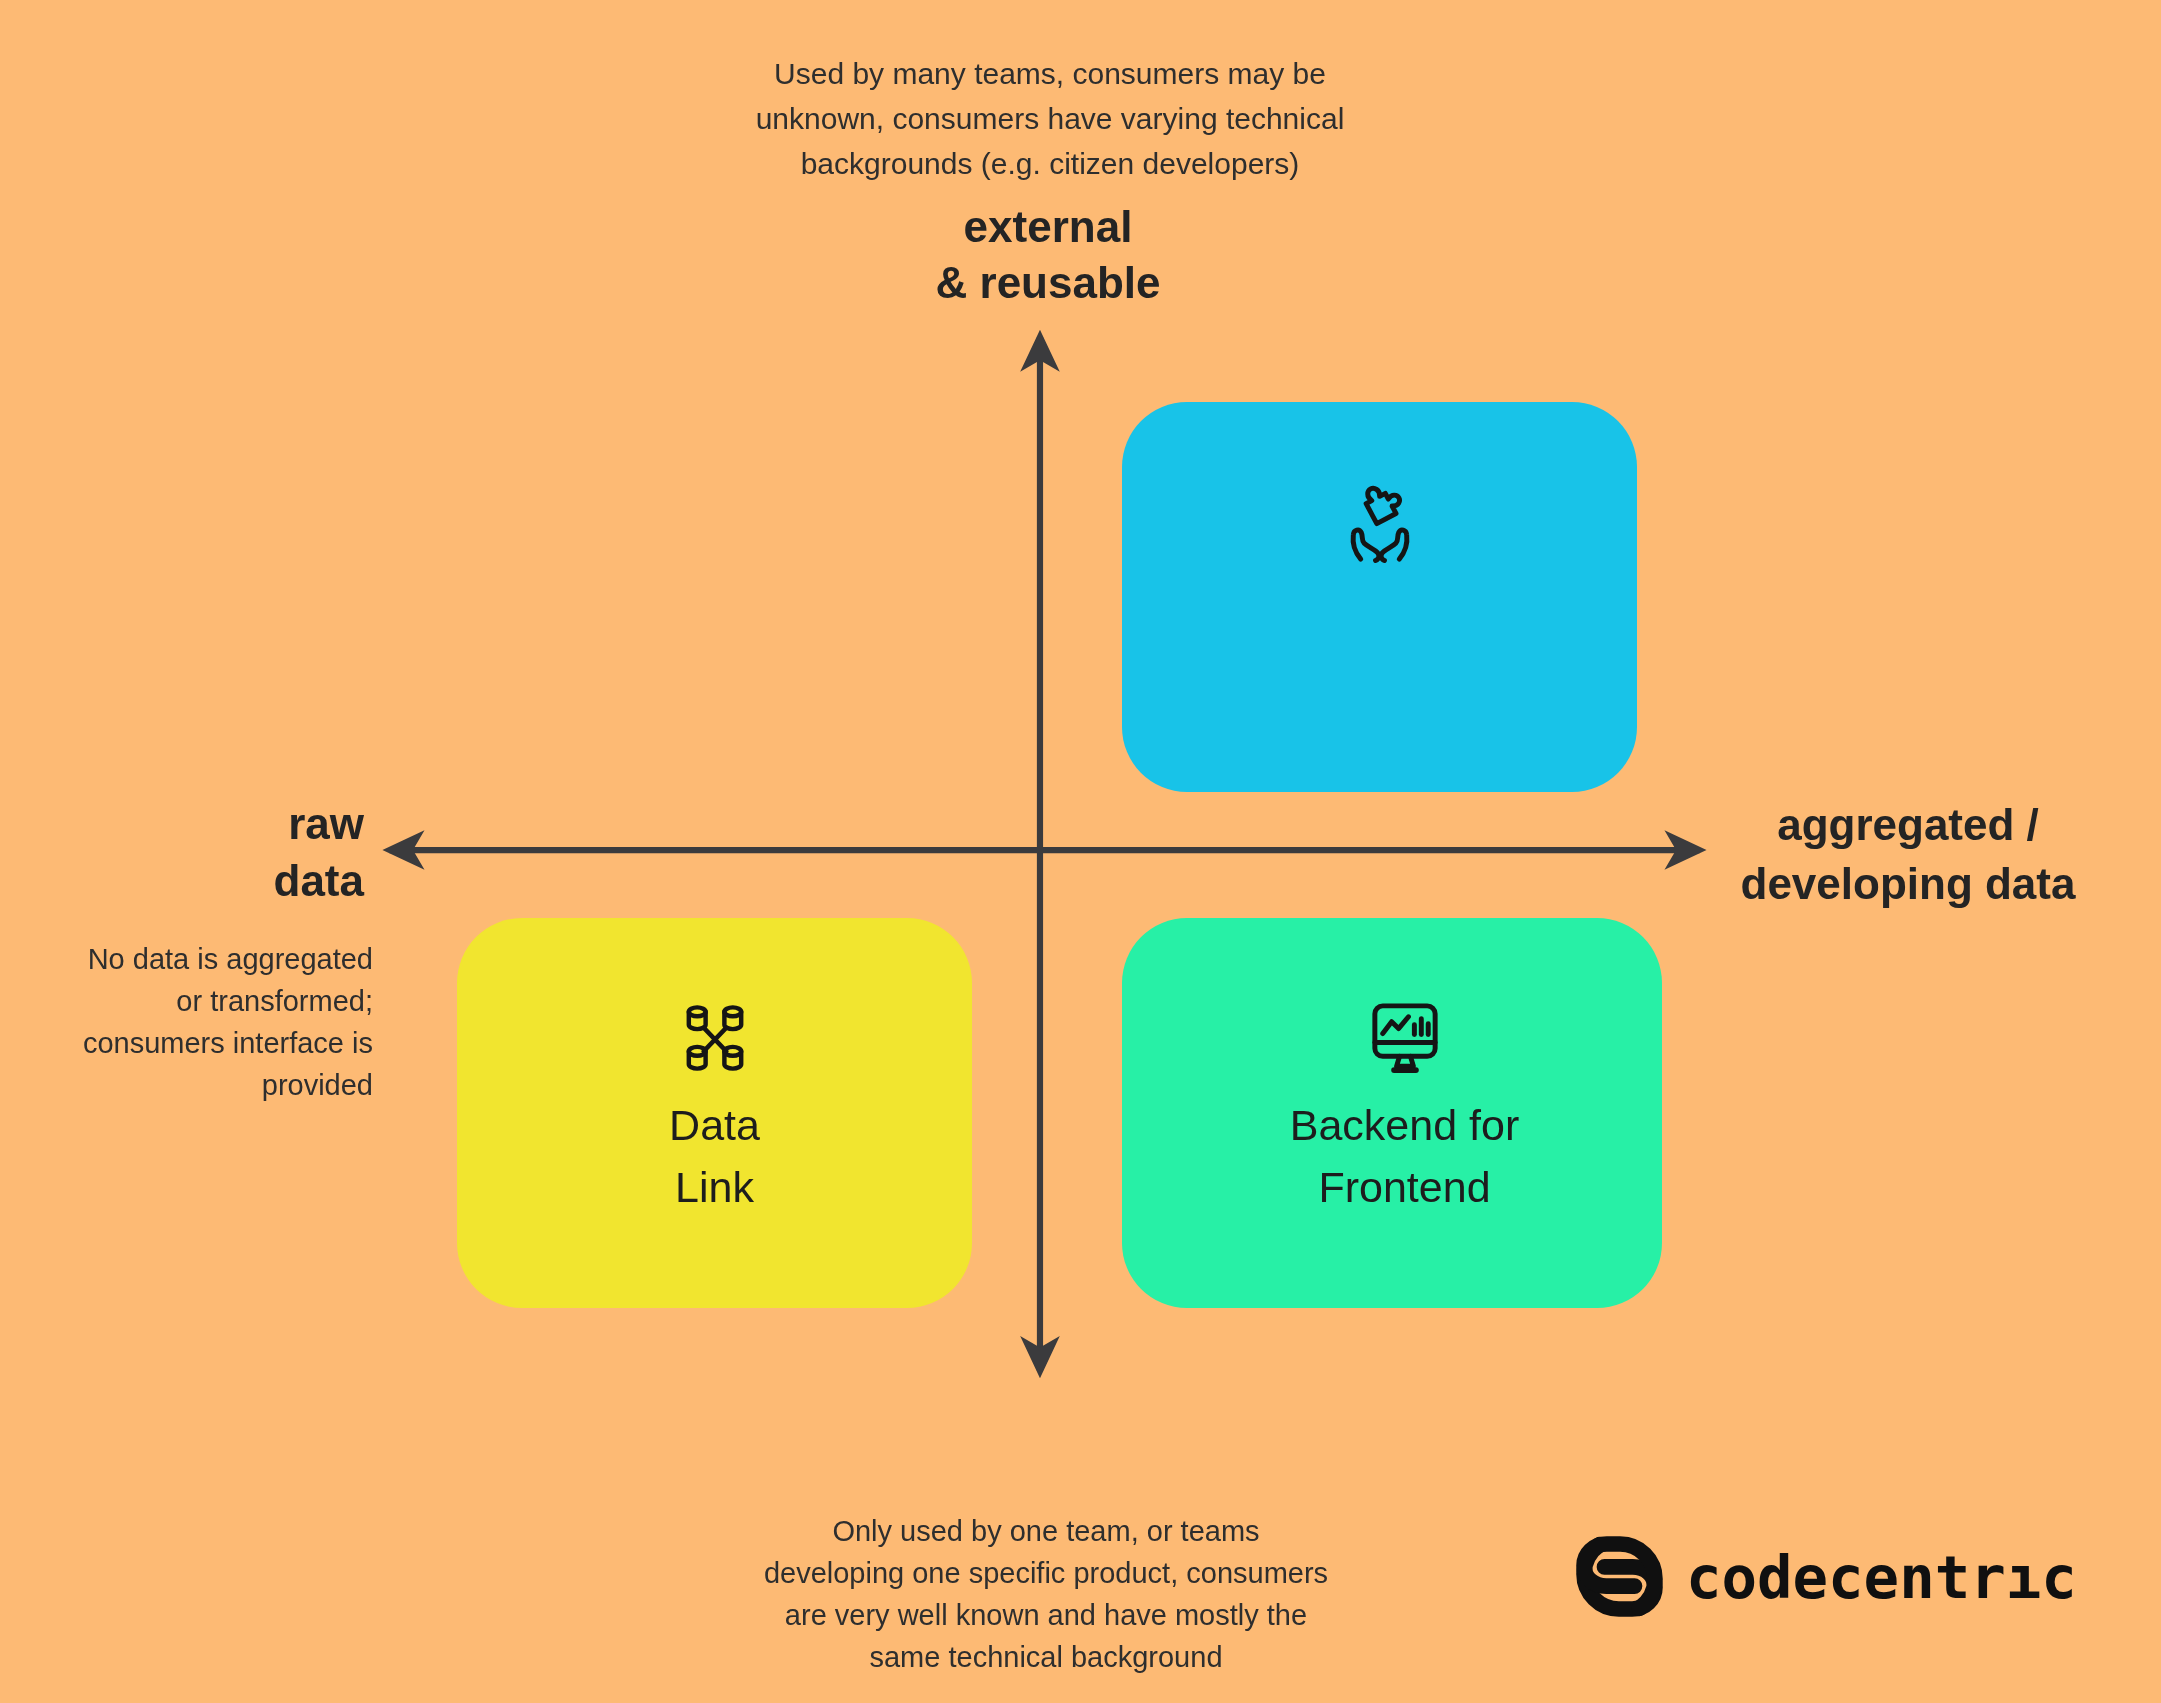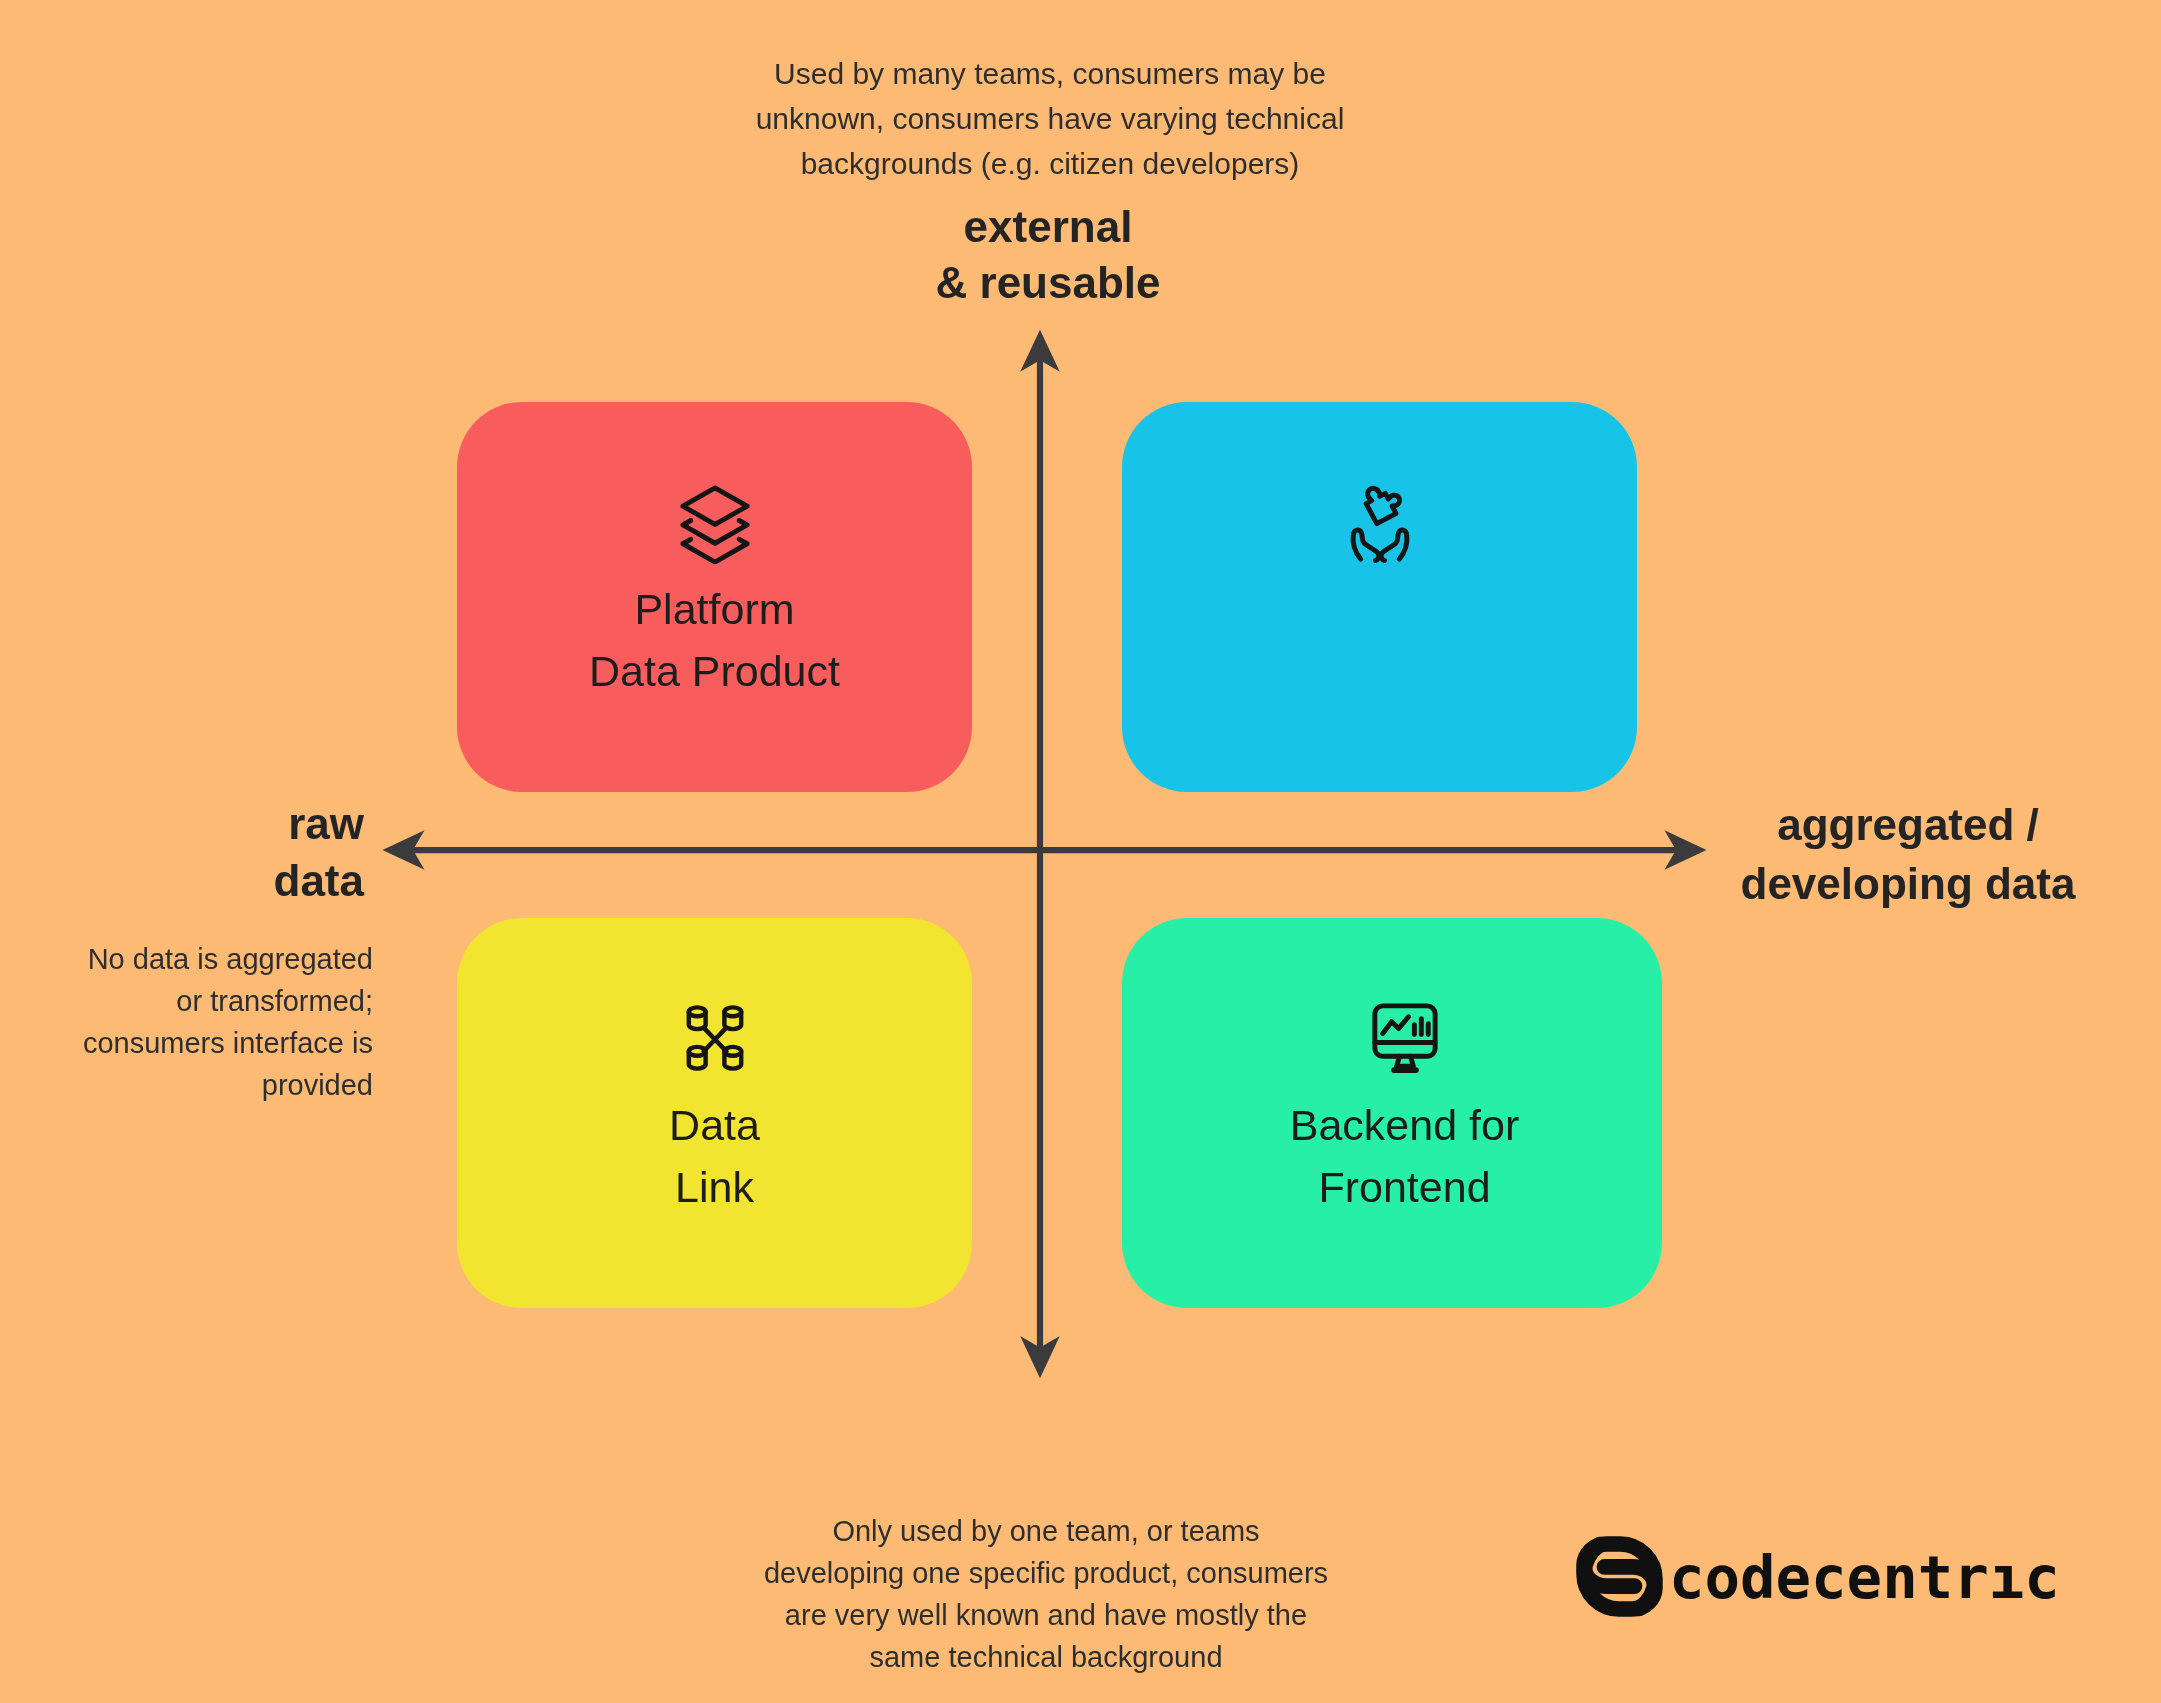--- a/index.html
+++ b/index.html
@@ -27,21 +27,21 @@
   }
   #top-note{left:1050px;top:51px;font-size:30px;line-height:45px;text-align:center;}
   #label-external{left:1048px;top:199px;font-size:44px;line-height:56px;text-align:center;}
   #label-raw{right:1797px;top:795px;font-size:44px;line-height:57px;text-align:right;}
   #note-left{right:1788px;top:938px;text-align:right;}
   #label-aggregated{left:1704px;top:795px;width:408px;font-size:44px;line-height:59px;text-align:center;}
   #note-right{left:1709px;top:937px;text-align:left;}
   #label-internal{left:1046px;top:1377px;font-size:44px;line-height:56px;text-align:center;}
   #note-bottom{left:1046px;top:1510px;text-align:center;}
   
-  #logo{left:1570px;top:1521px;height:113px;display:flex;align-items:center;}
+  #logo{left:1570px;top:1521px;height:113px;display:flex;align-items:center;gap:17px;}
   #logo .wordmark{
     font-family:"DejaVu Sans Mono","Liberation Mono",monospace;
     font-weight:700;font-size:59px;color:#101010;letter-spacing:0px;
   }
 </style>
 </head>
 <body>
 
 <div class="stage">
 
@@ -68,31 +68,20 @@
   <svg class="axes-svg" width="2161" height="1704" viewBox="0 0 3840 3027">
     <defs>
       <marker id="arrow" viewBox="0 0 12 12" refX="9.5" refY="6" markerWidth="8" markerHeight="8" orient="auto-start-reverse">
         <path d="M1,1.2 L11.2,6 L1,10.8 L3.8,6 Z" fill="#3b3b3d"></path>
       </marker>
     </defs>
     <line x1="1848" y1="2436" x2="1848" y2="598" stroke="#3b3b3d" stroke-width="11" marker-start="url(#arrow)" marker-end="url(#arrow)"></line>
     <line x1="692" y1="1510" x2="3020" y2="1510" stroke="#3b3b3d" stroke-width="11" marker-start="url(#arrow)" marker-end="url(#arrow)"></line>
   </svg>
 
-  <div class="qbox" style="left: 457px; top: 402px; background-color: rgb(248, 93, 93);">
-    <span class="qicon">
-      <svg viewBox="0 0 170 170" fill="none" stroke="#151515" stroke-width="10" stroke-linecap="round" stroke-linejoin="round">
-        <path d="M36,120 L20,129 L85,166 L150,129 L134,120"></path>
-        <path d="M36,82 L20,91 L85,128 L150,91 L134,82"></path>
-        <path d="M85,16 L150,53 L85,90 L20,53 Z"></path>
-      </svg>
-    </span>
-    <div class="qlabel">Platform
-Data Product</div>
-  </div>
 
   <div class="qbox" style="left: 1122px; top: 402px; background-color: rgb(24, 195, 232);">
     <span class="qicon">
       <svg viewBox="0 0 170 170" fill="none" stroke="#151515" stroke-width="10" stroke-linecap="round" stroke-linejoin="round">
         <path transform="rotate(-28 82 48)" d="M60,64 V36 H73 C66,24 74,14 82,14 C90,14 98,24 91,36 H104 V49 C116,42 124,50 124,57 C124,64 116,72 104,65 V82 H60 Z"></path>
         <path d="M46,160 C35,147 29,128 31,111 C32,100 43,98 47,106 C51,114 47,122 53,128 C61,136 73,139 80,147 C85,153 83,160 76,163"></path>
         <path d="M124,160 C135,147 141,128 139,111 C138,100 127,98 123,106 C119,114 123,122 117,128 C109,136 97,139 90,147 C85,153 87,160 94,163"></path>
       </svg>
     </span>
   </div>

